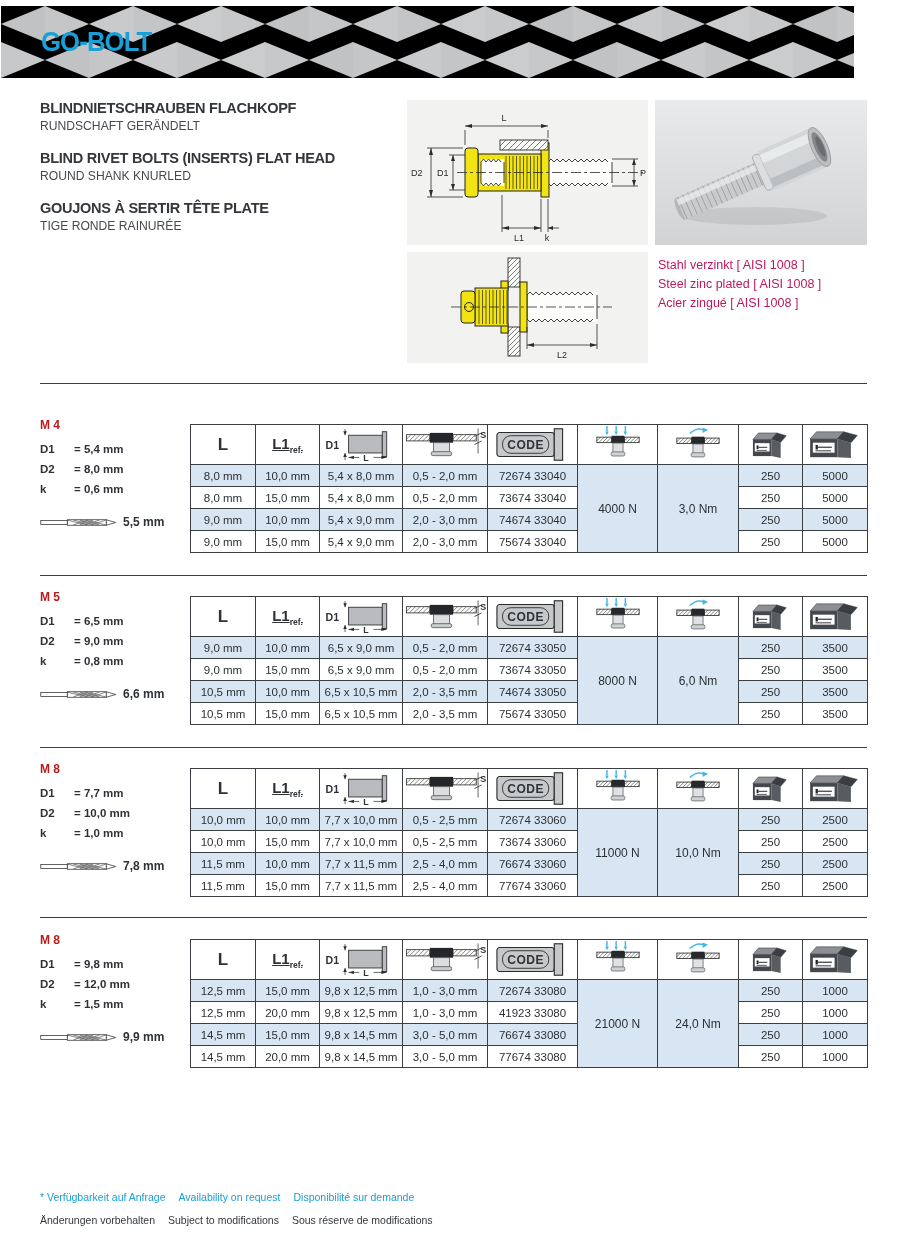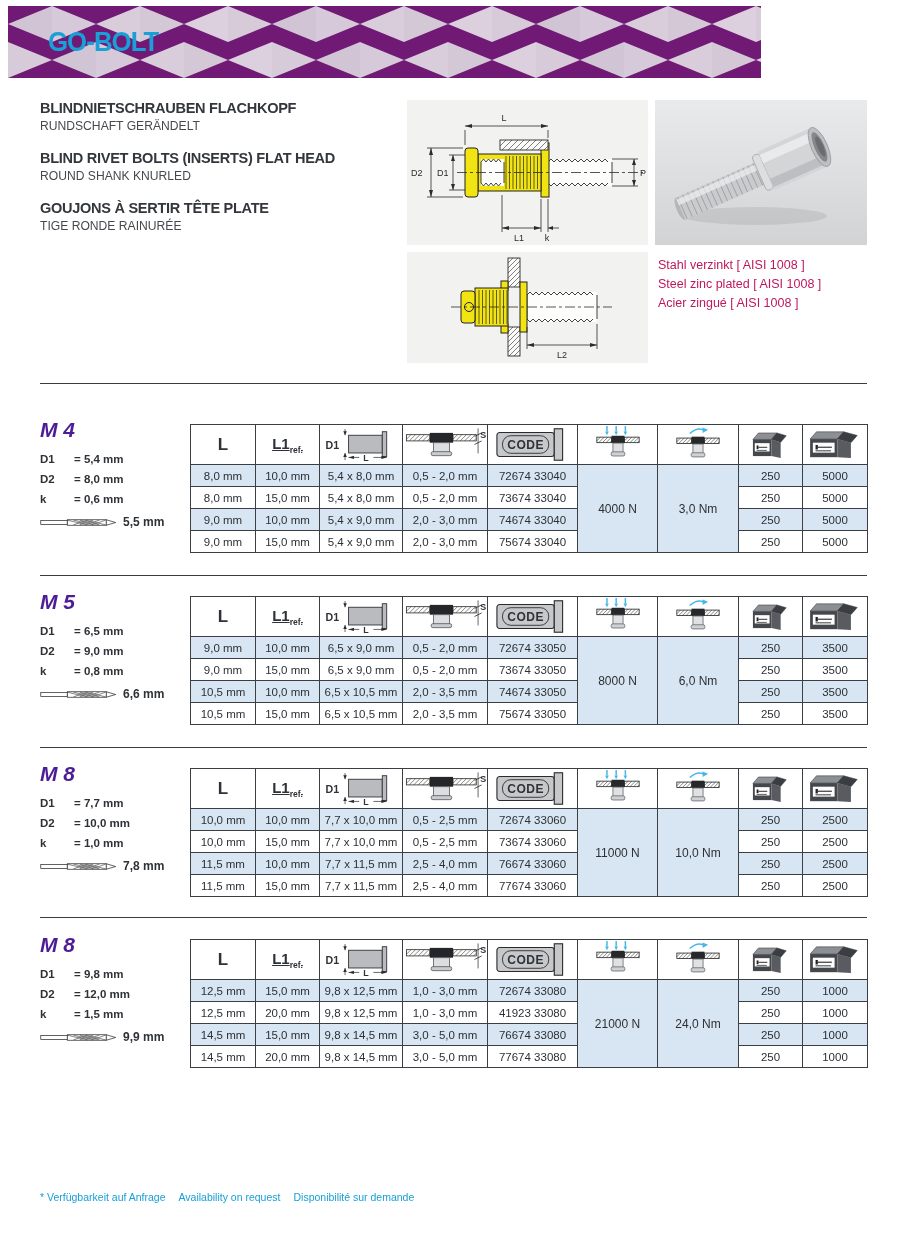--- a/index.html
+++ b/index.html
@@ -1,20 +1,20 @@
 <!DOCTYPE html>
 <html style="--brand: #18a0d7; --stripe: #d7e6f2;"><head>
 <meta charset="utf-8">
 <style>
   html,body{margin:0;padding:0;background:#fff;}
   body{font-family:"Liberation Sans",sans-serif;color:#33373c;-webkit-font-smoothing:antialiased;}
   #page{position:relative;width:907px;height:1255px;background:#fff;overflow:hidden;}
 
   
-  .banner{position:absolute;top:6px;left:8px;width:753px;height:72px;background:#701a75;overflow:hidden;}
+  .banner{position:absolute;top:6px;left:1px;width:853px;height:72px;background:#000000;overflow:hidden;}
   .banner svg{position:absolute;top:0;left:0;}
   .brand{position:absolute;left:40px;top:0;height:72px;display:flex;align-items:center;
          font-size:28px;font-weight:bold;color:var(--brand,#18a0d7);letter-spacing:-1px;
          transform:scaleX(.92);transform-origin:left center;}
 
   
   .titles{position:absolute;left:40px;top:99px;width:360px;}
   .title-group{margin-bottom:16px;}
   .title-main{font-size:15px;font-weight:bold;letter-spacing:-.3px;color:#33373c;transform:scaleX(.97);transform-origin:left;}
   .title-sub{font-size:12.5px;margin-top:3px;color:#45484d;transform:scaleX(.97);transform-origin:left;}
@@ -26,21 +26,21 @@
   .diagram-box svg{display:block;}
   .dim-text{font-size:9px;fill:#2b2b2b;font-family:"Liberation Sans",sans-serif;}
 
   .material{position:absolute;left:658px;top:256px;font-size:12.5px;line-height:19px;color:#be185d;}
 
   .sep{position:absolute;left:40px;width:827px;height:1px;background:#3a3d42;}
 
   
   .size-section{position:absolute;left:40px;width:827px;height:152px;}
   .size-label{position:absolute;left:0;top:2px;width:145px;}
-  .size-name{font-size:21px;font-weight:bold;margin-bottom:7px;color:#4c1d95;font-style:italic;}
+  .size-name{font-size:12px;font-weight:bold;margin-bottom:7px;color:#b91c1c;}
   .param{display:flex;font-size:11.5px;font-weight:bold;line-height:20px;color:#2e3237;}
   .param .pk{width:34px;}
   .drill-row{position:absolute;left:0;top:97px;display:flex;align-items:center;gap:5px;
              font-size:12px;font-weight:bold;color:#2e3237;white-space:nowrap;}
 
   table.size-table{position:absolute;left:150px;top:8px;border-collapse:collapse;table-layout:fixed;
                    width:677px;border:1.5px solid #3b3e43;}
   .size-table th,.size-table td{border:1px solid #3b3e43;text-align:center;vertical-align:middle;padding:0;overflow:hidden;}
   .size-table thead tr{height:40px;background:#fff;}
   .size-table tbody tr{height:22px;font-size:11.5px;font-weight:normal;color:#2c3035;}
@@ -1191,13 +1191,18 @@
       </tbody>
     </table>
   </section>
 </div>
 
   <div id="foot1" class="foot">
     <span>* Verfügbarkeit auf Anfrage</span>
     <span>Availability on request</span>
     <span>Disponibilité sur demande</span>
   </div>
+  <div id="foot2" class="foot">
+    <span>Änderungen vorbehalten</span>
+    <span>Subject to modifications</span>
+    <span>Sous réserve de modifications</span>
+  </div>
 </div>
 
 </body></html>

